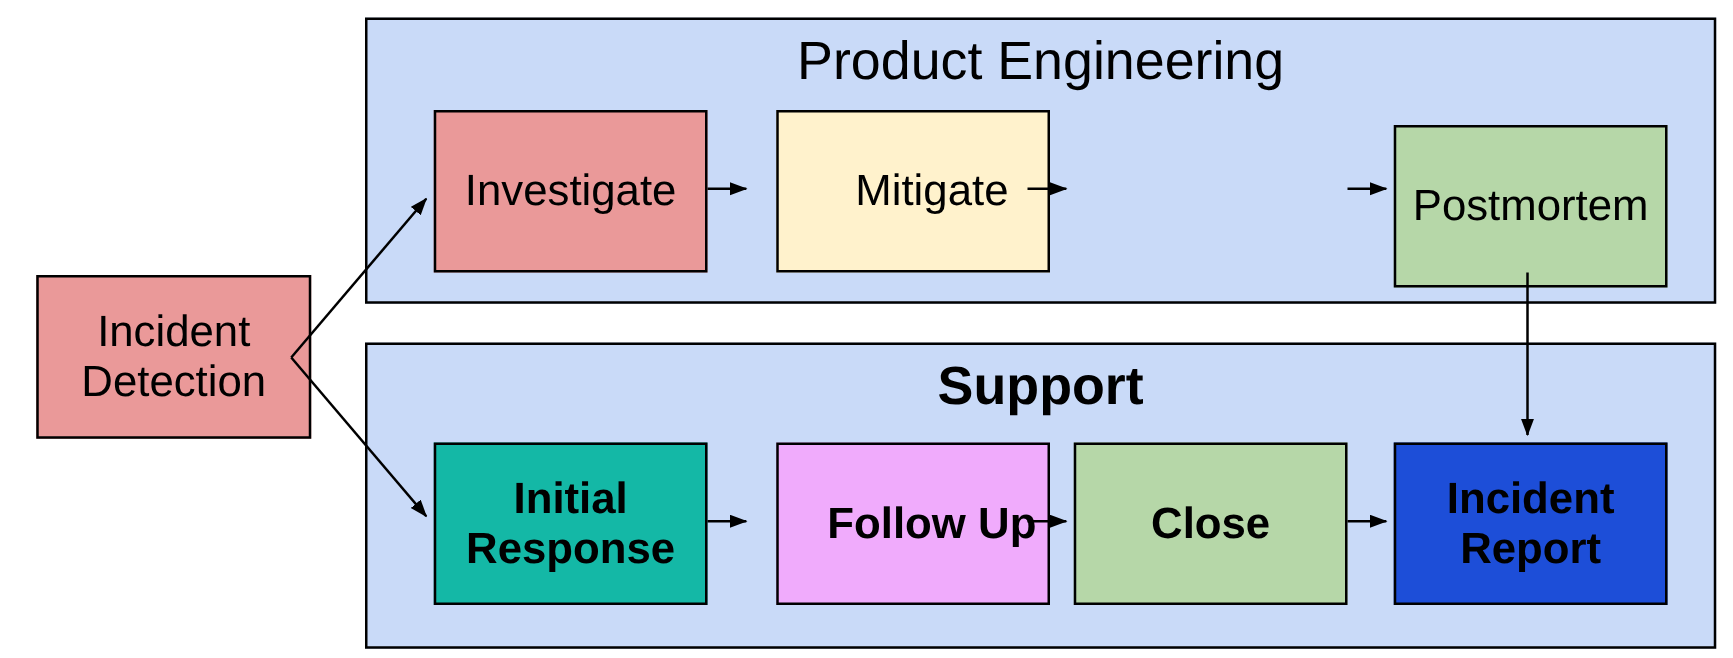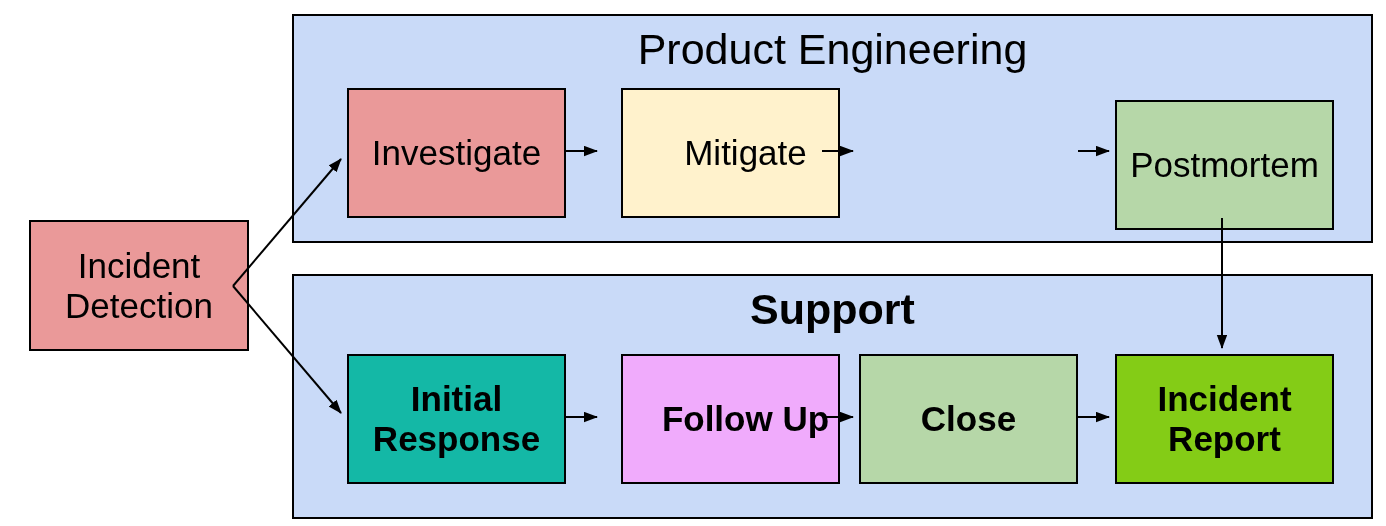--- a/index.html
+++ b/index.html
@@ -103,18 +103,18 @@
     <div class="lane-title">Support</div>
     <div class="node pos-1" style="background-color: #14b8a6;">
       <span>Initial Response</span>
     </div>
     <div class="node pos-2" style="background-color: #f0abfc;">
       <span>Follow Up</span>
     </div>
     <div class="node pos-3" style="background-color: rgb(182, 215, 168);">
       <span>Close</span>
     </div>
-    <div class="node pos-4" style="background-color: #84cc16;">
+    <div class="node pos-4" style="background-color: #1d4ed8;">
       <span>Incident Report</span>
     </div>
   </div>
 
 </div>
 
 </body></html>

